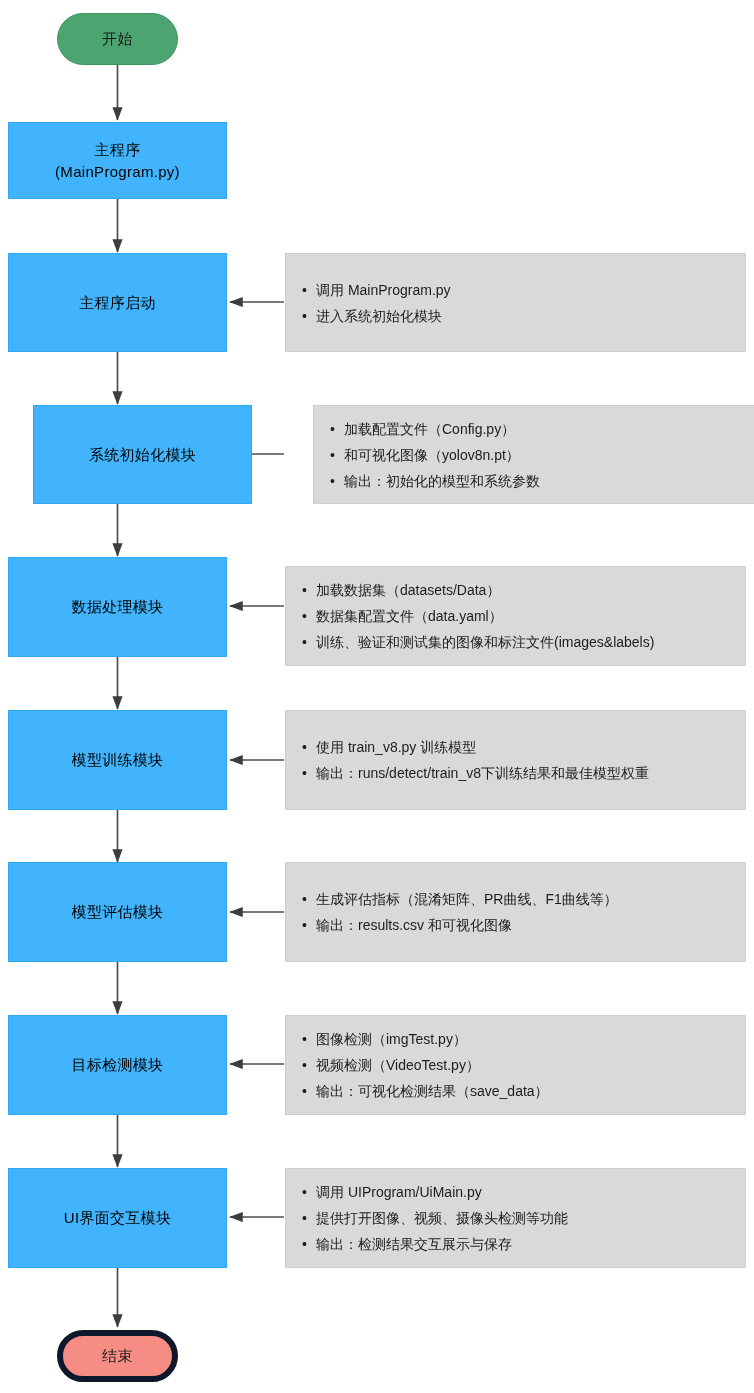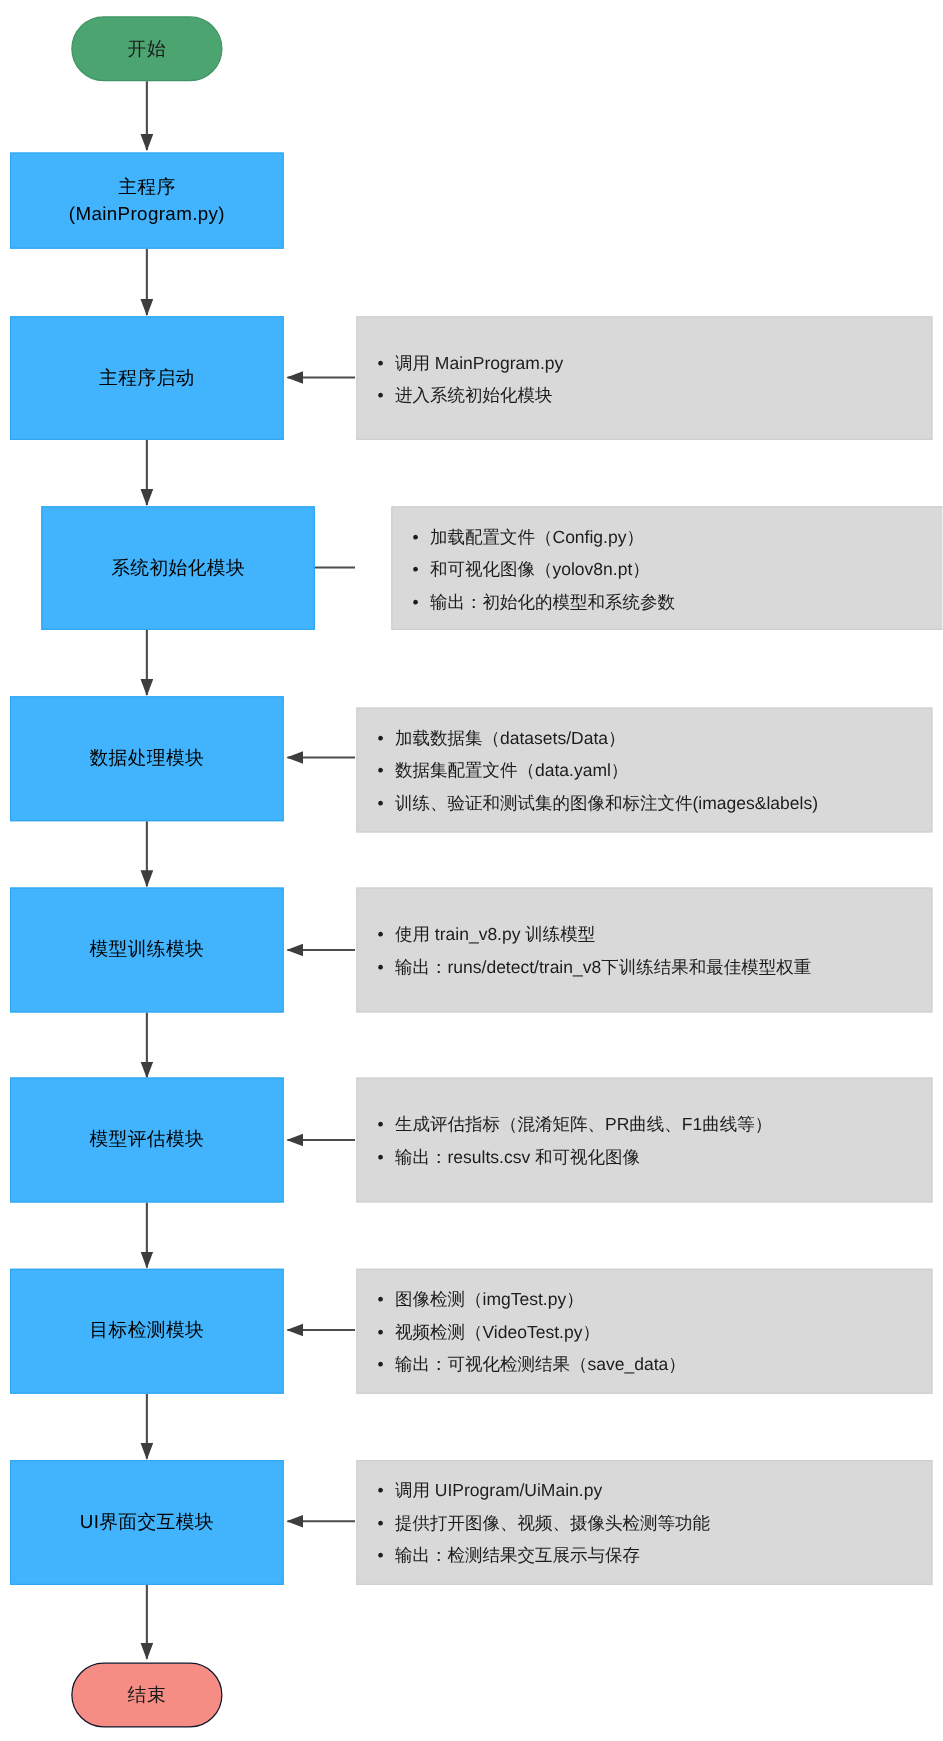--- a/index.html
+++ b/index.html
@@ -49,21 +49,21 @@
     height: 52px;
     background: #4CA571;
     border: 1px solid #3f9463;
   }
   .terminal.end {
     left: 57px;
     top: 1330px;
     width: 121px;
     height: 52px;
     background: #F58D85;
-    border: 1px solid #0f172a;
+    border: 6px solid #0f172a;
   }
 
   
   .process-box {
     position: absolute;
     left: 8px;
     width: 219px;
     background: #42B4FD;
     border: 1px solid #31a7f2;
     box-sizing: border-box;

